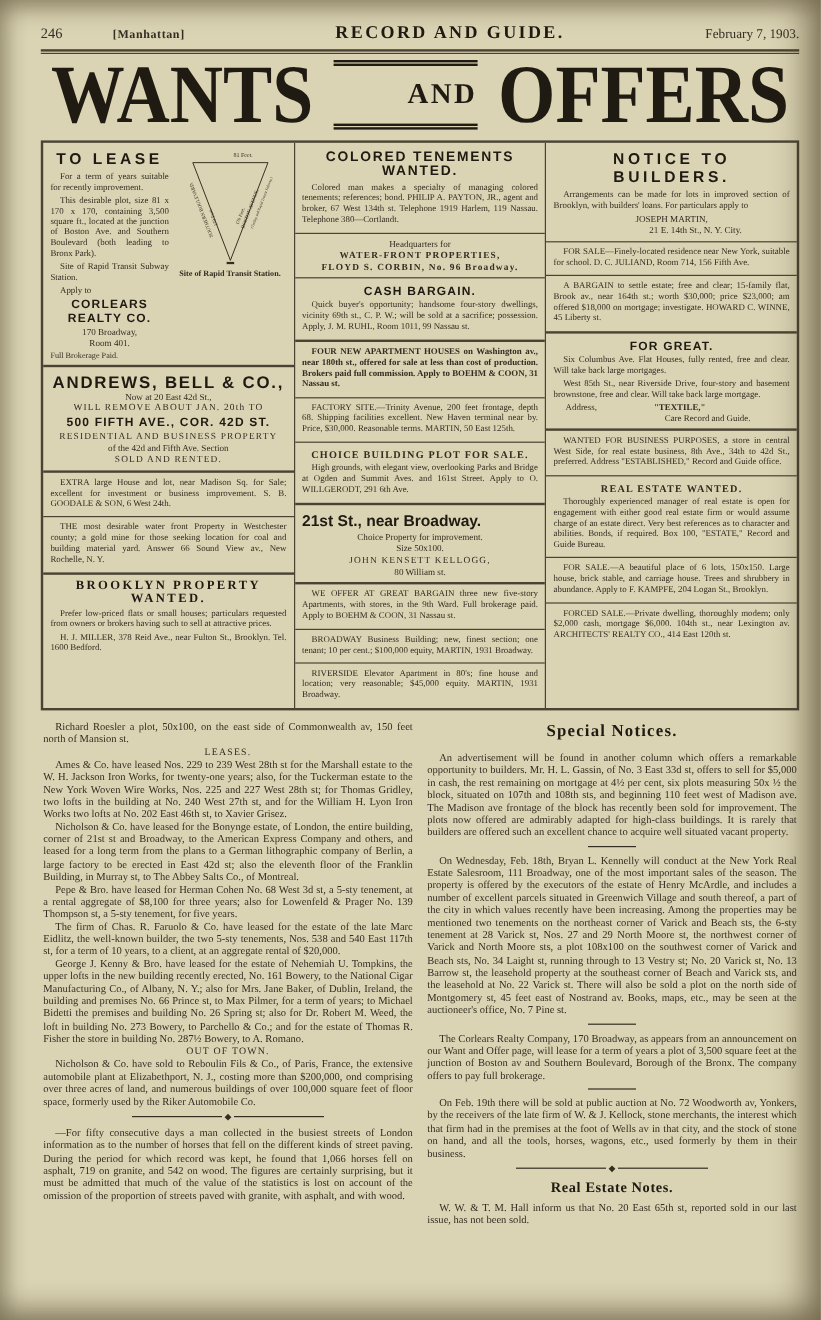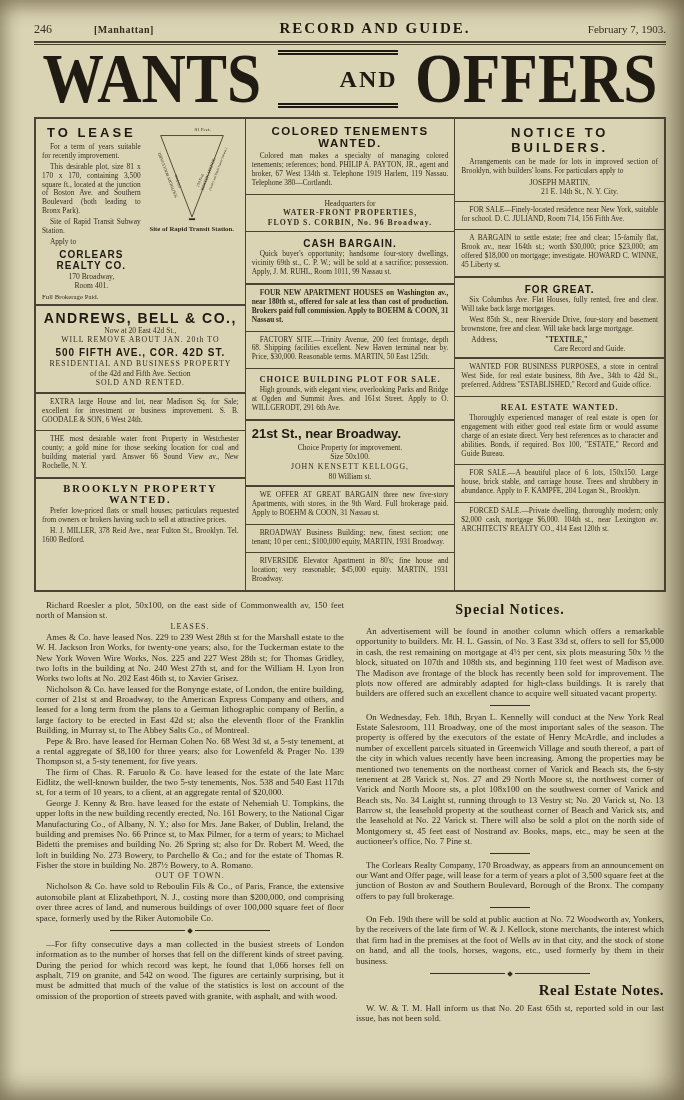--- a/index.html
+++ b/index.html
@@ -70,21 +70,21 @@
   .addr-row span:last-child{flex:1.4;font-weight:bold;}
   .care{font-size:7.4px;text-align:center;padding-left:60px;}
 
   
   .bodycols{display:flex;gap:12px;margin-top:8px;padding:0 2px;}
   .bcol{flex:1;min-width:0;}
   .bp{margin:0;font-size:8.8px;line-height:1.18;text-align:justify;}
   .bp.ind{text-indent:10px;}
   .b-sc{text-align:center;font-size:8.2px;letter-spacing:1px;margin:1px 0;}
   .b-h1{text-align:center;font-weight:bold;font-size:14px;letter-spacing:1px;color:var(--heading);margin:2px 0 8px 0;}
-  .b-h2{text-align:right;font-weight:bold;font-size:15px;letter-spacing:.5px;color:var(--heading);margin:4px 0 4px 0;}
+  .b-h2{text-align:center;font-weight:bold;font-size:12px;letter-spacing:.5px;color:var(--heading);margin:4px 0 4px 0;}
   .srule{width:40px;border-top:1.6px solid var(--ink);margin:6px auto;}
   .orn{display:flex;align-items:center;width:160px;margin:6px auto;}
   .orn-line{flex:1;border-top:1px solid var(--ink);}
   .orn-diamond{width:4px;height:4px;background:var(--ink);transform:rotate(45deg);margin:0 3px;}
 </style>
 </head>
 <body>
 
 <div class="page">
 

